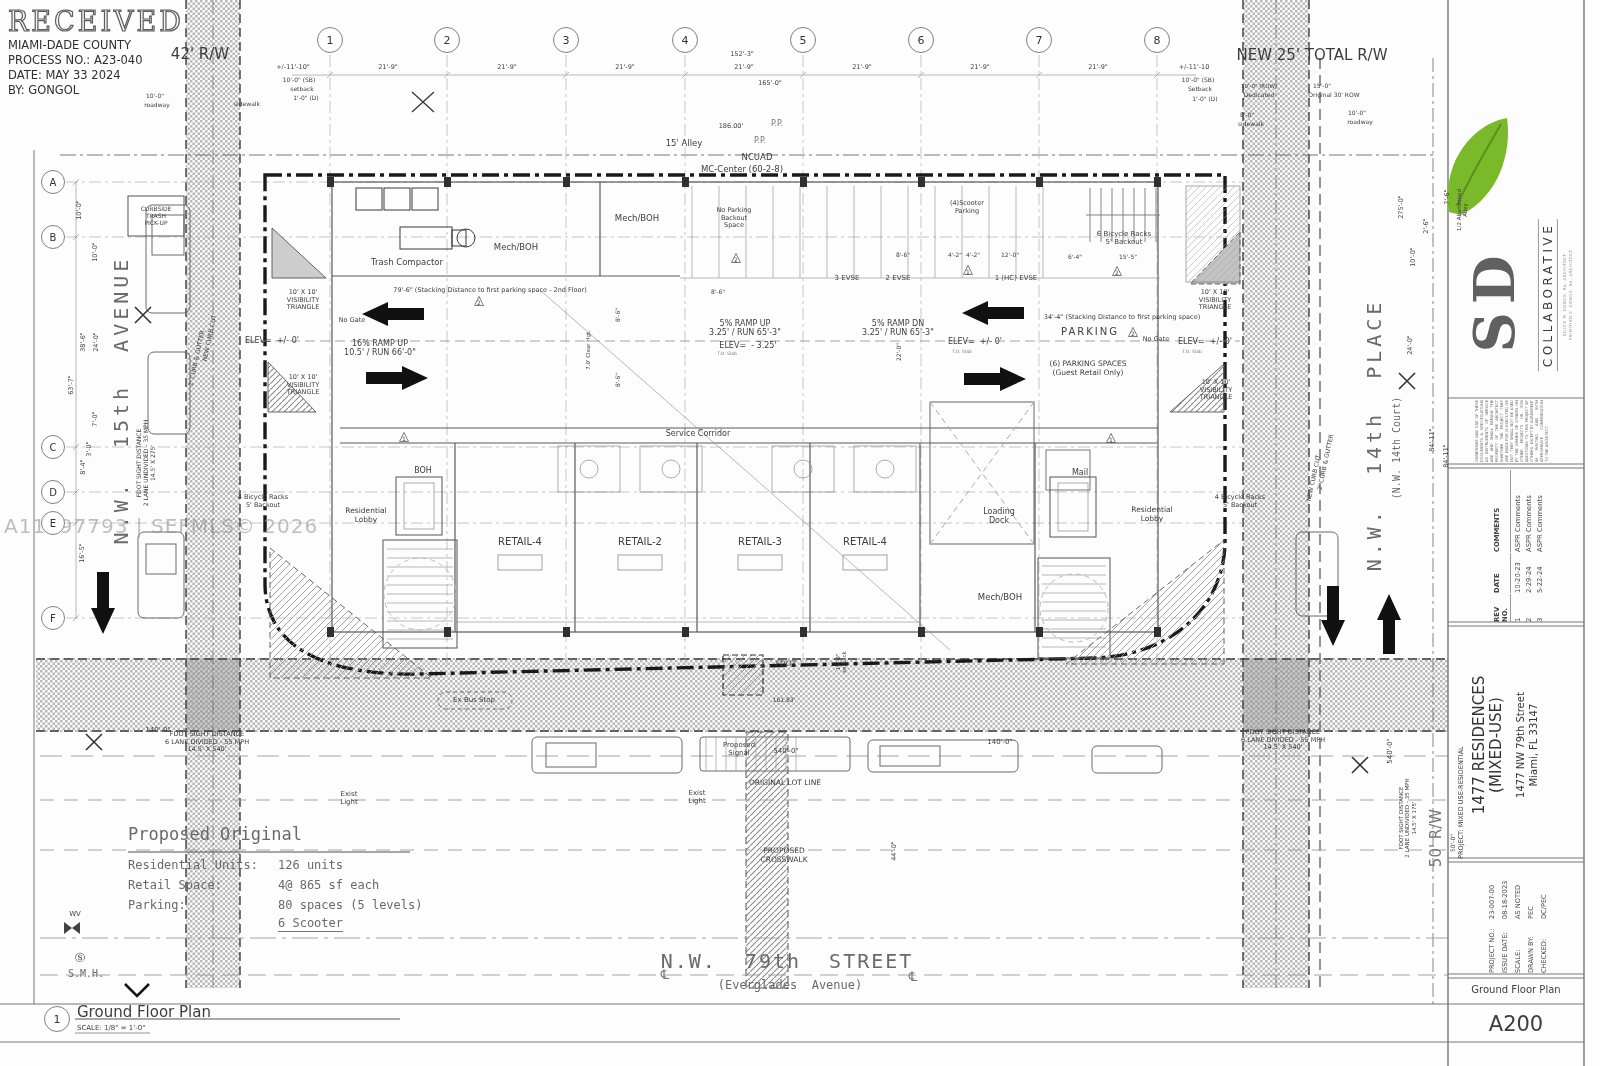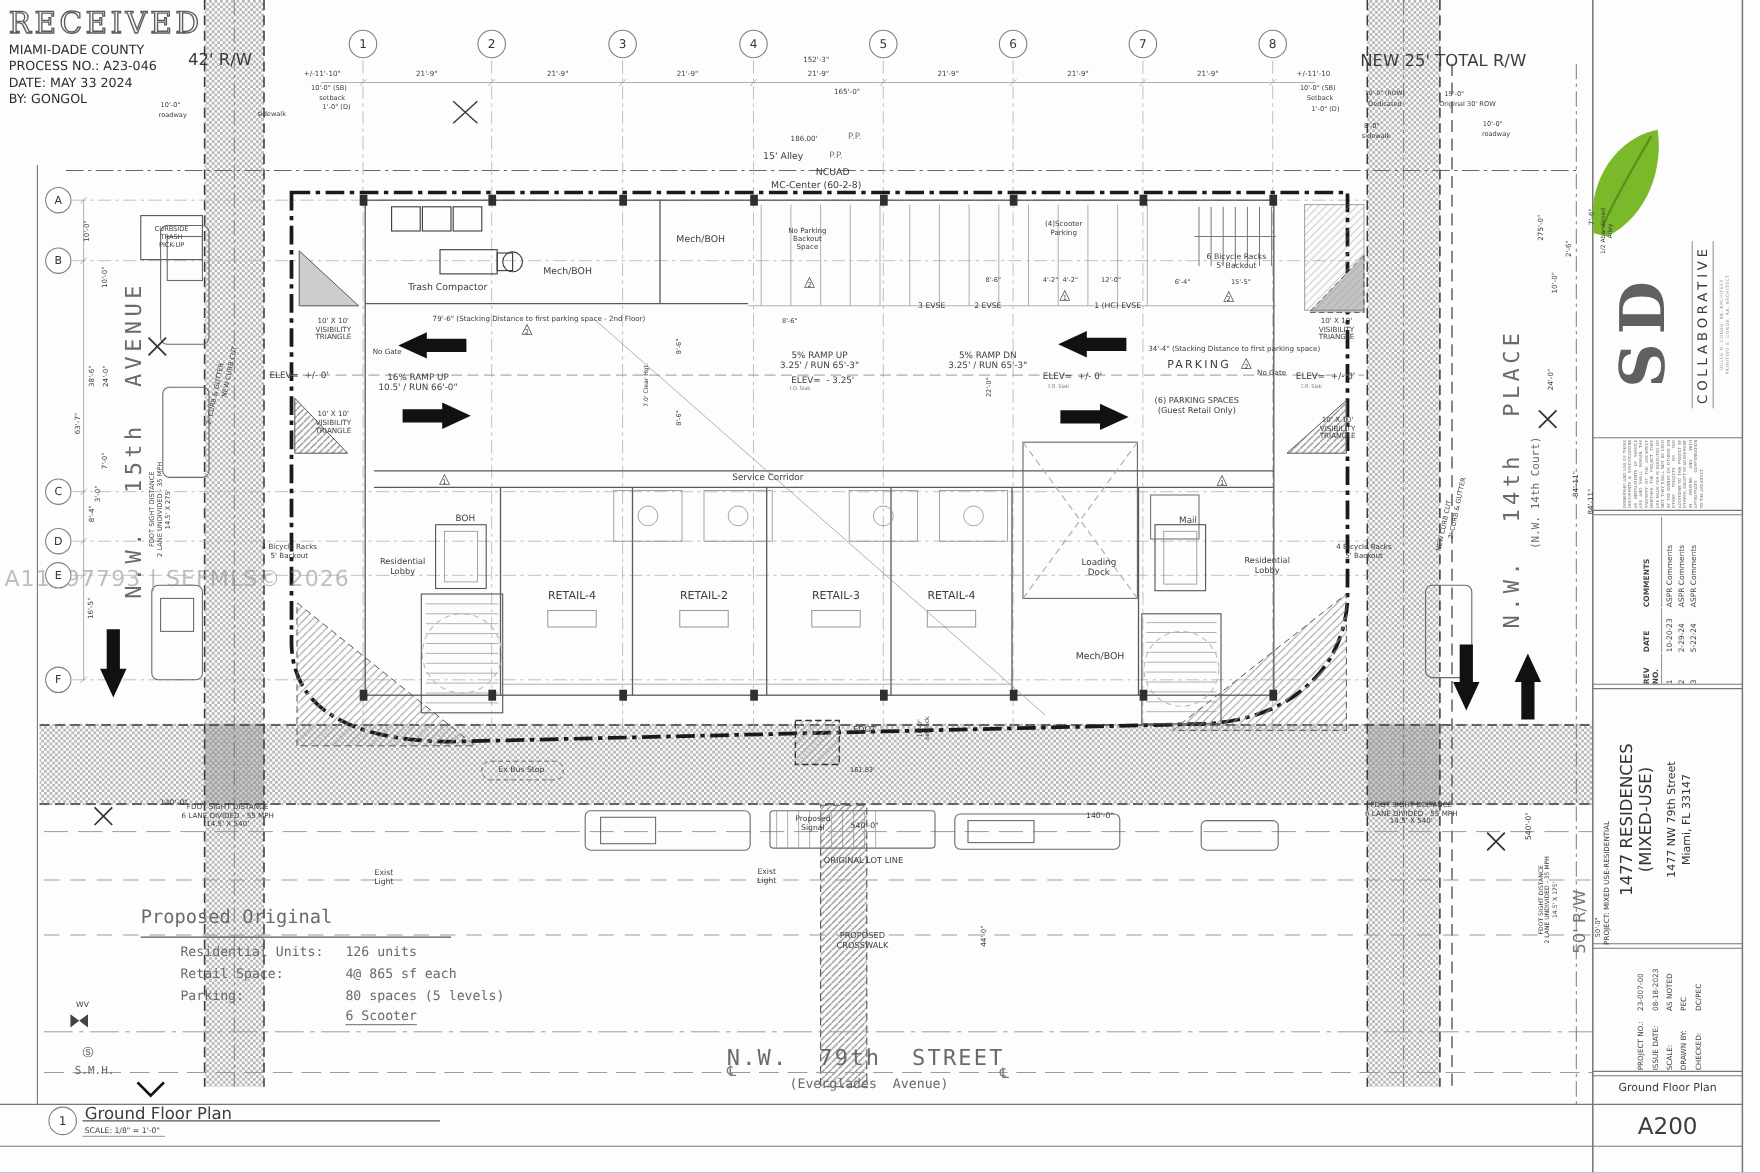--- a/index.html
+++ b/index.html
@@ -38,21 +38,21 @@
   .revgrid .hd{font-weight:bold;border-bottom:.5px solid #999;padding-bottom:1px;}
   .proj{text-align:center;color:#333;}
   .proj .pt{font-size:6.5px;text-align:left;margin-bottom:6px;white-space:pre;}
   .proj .pn{font-size:15px;line-height:1.15;white-space:pre;}
   .proj .ad{font-size:10px;line-height:1.3;margin-top:8px;white-space:pre;}
   .infogrid{display:grid;grid-template-columns:54px 52px;row-gap:5px;font-size:6.6px;color:#444;align-content:center;}
   .collab{font-size:12px;letter-spacing:3.5px;color:#3a3a3a;border-top:.8px solid #999;border-bottom:.8px solid #999;padding:2px 4px;white-space:nowrap;}
   .sdtxt{font-family:"DejaVu Serif",serif;font-size:56px;font-weight:bold;color:#606060;letter-spacing:8px;}
   .arch{font-size:4px;line-height:1.5;color:#8a8a8a;white-space:pre;letter-spacing:.5px;}
   .prog-t{font-size:17px;}
-  .prog{font-size:12px;margin-left:36px;}
+  .prog{font-size:12px;}
   .u{border-bottom:1px solid #777;padding-bottom:1px;}
 </style>
 </head>
 <body>
 
 <div class="sheet">
 
 <svg class="bg" width="1600" height="1066" viewBox="0 0 1600 1066">
   <defs>
     <pattern id="hx" width="5" height="5" patternUnits="userSpaceOnUse">
@@ -294,21 +294,21 @@
 
   <g transform="translate(1437,116)">
     <path d="M12,96 C4,46 36,8 70,2 C75,36 62,80 24,99 Z" fill="#7ab929"></path>
     <path d="M64,8 C48,36 32,62 20,90" stroke="#5a8f1f" stroke-width="2" fill="none"></path>
   </g>
 </svg>
 
 <div class="stamp">
   <div class="rcv">RECEIVED</div>
   <div class="ln">MIAMI-DADE COUNTY</div>
-  <div class="ln">PROCESS NO.: A23-046</div>
+  <div class="ln">PROCESS NO.: A23-040</div>
   <div class="ln">DATE: MAY 33 2024</div>
   <div class="ln">BY: GONGOL</div>
 </div>
 <div class="wm">A11097793 | SEFMLS© 2026</div>
 
 <div class="bub" style="left:330px;top:40px">1</div>
 <div class="bub" style="left:447px;top:40px">2</div>
 <div class="bub" style="left:566px;top:40px">3</div>
 <div class="bub" style="left:685px;top:40px">4</div>
 <div class="bub" style="left:803px;top:40px">5</div>
@@ -348,21 +348,21 @@
 <span class="lbl f6" style="left:1259px;top:95px">Dedicated</span>
 <span class="lbl f6" style="left:1322px;top:86px">15'-0"</span>
 <span class="lbl f6" style="left:1334px;top:95px">Original 30' ROW</span>
 <span class="lbl f6" style="left:1247px;top:115px">8'-0"</span>
 <span class="lbl f6" style="left:1251px;top:124px">sidewalk</span>
 <span class="lbl f6" style="left:1357px;top:113px">10'-0"</span>
 <span class="lbl f6" style="left:1360px;top:122px">roadway</span>
 <span class="lbl f65" style="left:731px;top:127px">186.00'</span>
 <span class="lbl f8 gray" style="left:777px;top:124px">P.P.</span>
 <span class="lbl f8 gray" style="left:760px;top:141px">P.P.</span>
-<span class="lbl" style="left:712px;top:143px">15' Alley</span>
+<span class="lbl" style="left:684px;top:143px">15' Alley</span>
 <span class="lbl" style="left:757px;top:157px">NCUAD</span>
 <span class="lbl" style="left:742px;top:169px">MC-Center (60-2-8)</span>
 
 <span class="lbl f6" style="left:156px;top:216px">CURBSIDE
 TRASH
 PICK-UP</span>
 <span class="lbl" style="left:407px;top:262px">Trash Compactor</span>
 <span class="lbl" style="left:516px;top:247px">Mech/BOH</span>
 <span class="lbl" style="left:637px;top:218px">Mech/BOH</span>
 <span class="lbl" style="left:1000px;top:597px">Mech/BOH</span>

